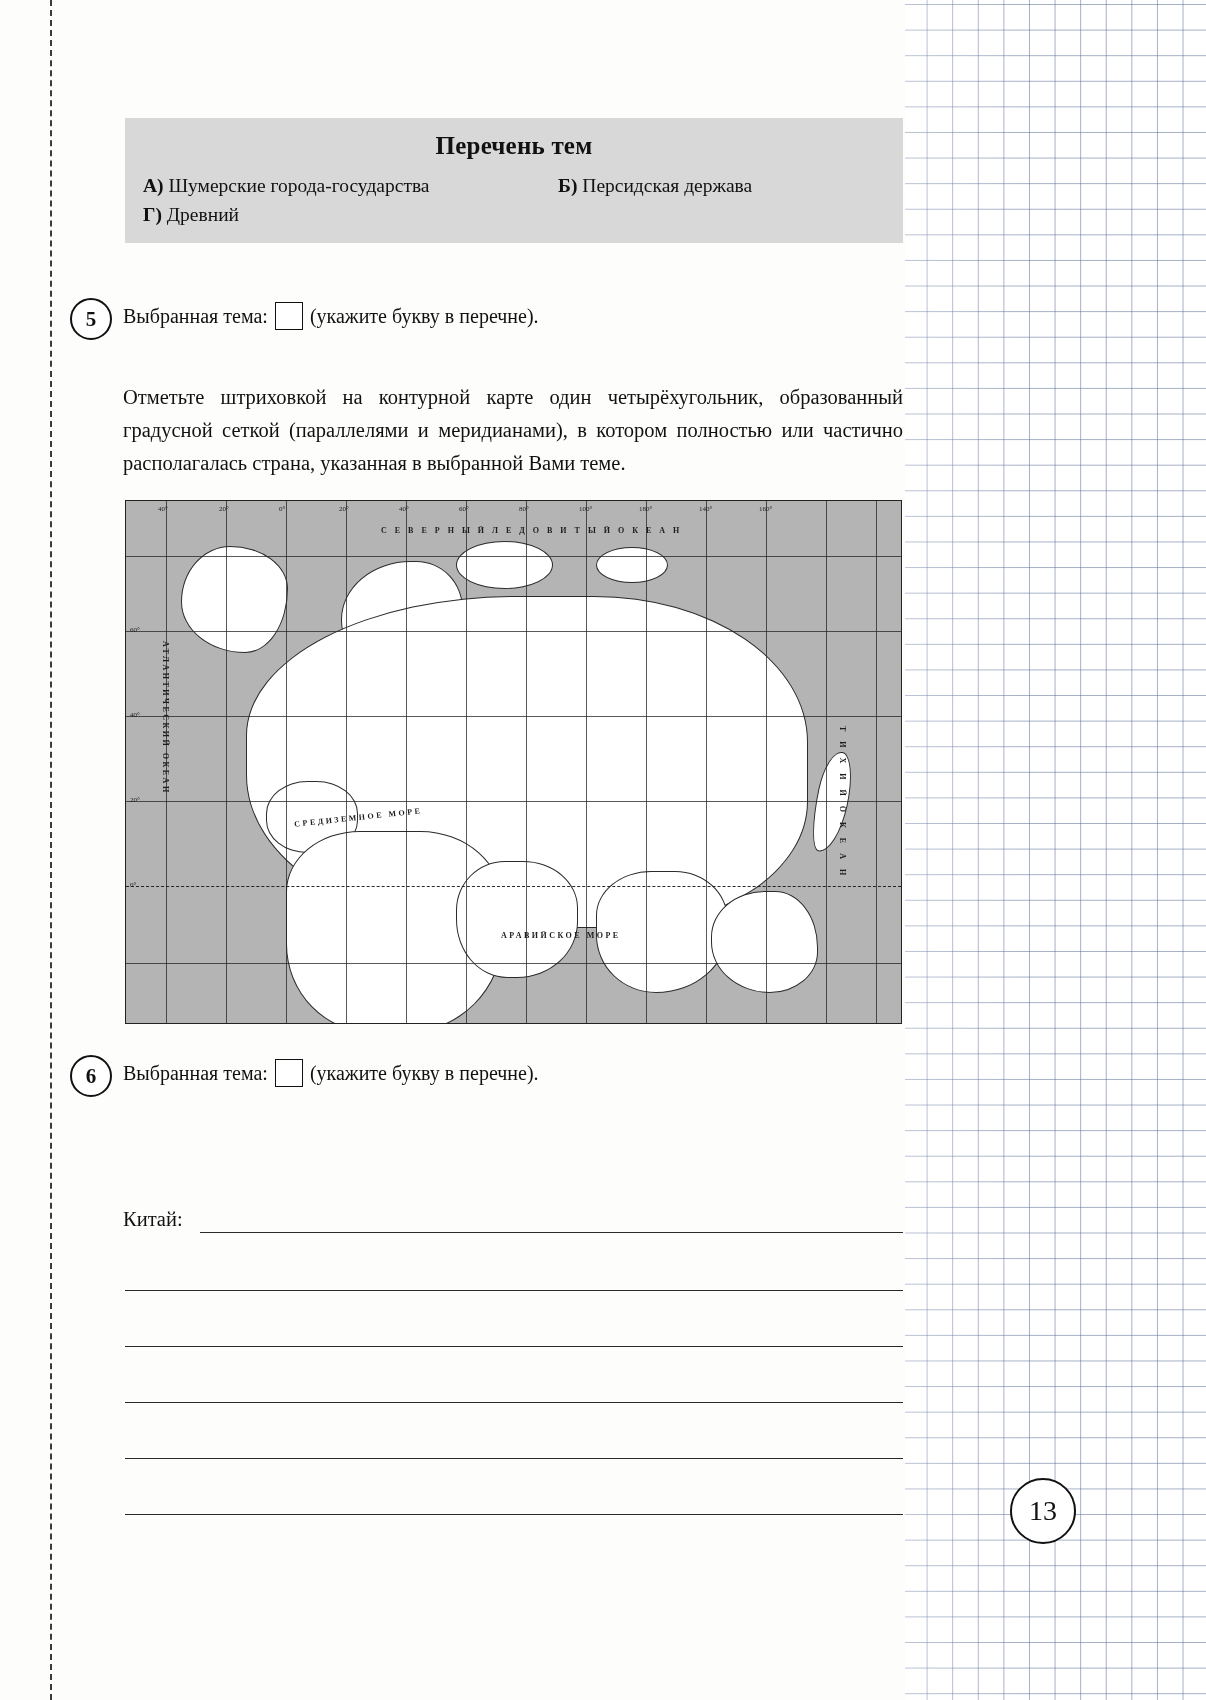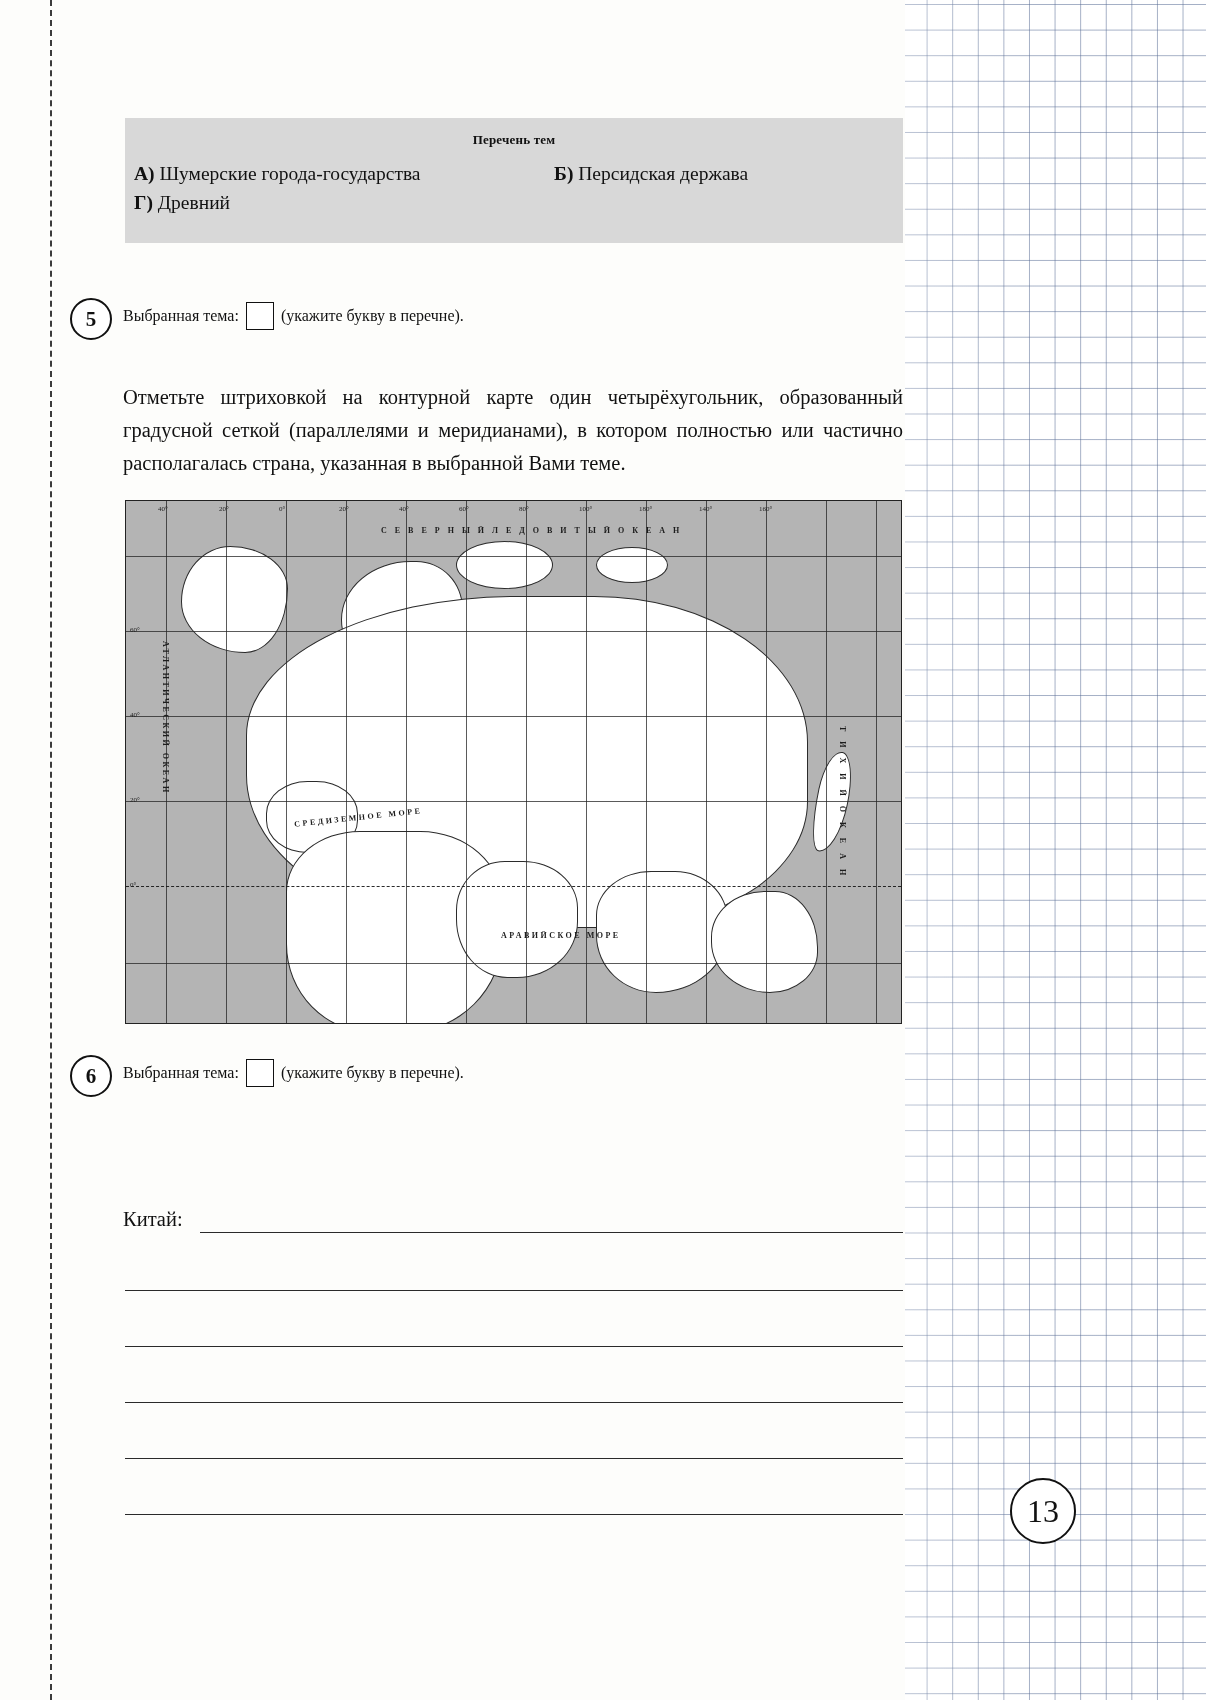--- a/index.html
+++ b/index.html
@@ -43,48 +43,48 @@
     position:absolute;left:118px;top:0;width:790px;height:1700px;
   }
 
   
   .themes-box{
     position:absolute;left:7px;top:118px;width:778px;height:125px;
     background:#d8d8d8;
     padding:0;
   }
   .themes-title{
-    text-align:center;font-weight:bold;font-size:13px;letter-spacing:.2px;
+    text-align:center;font-weight:bold;font-size:25px;letter-spacing:.2px;
     padding-top:14px;
   }
   .themes-grid{
     margin-top:12px;
     padding:0 9px 0 9px;
     font-size:19.5px;
     line-height:1.48;
   }
-  .themes-row{display:flex;}
+  .themes-row{display:flex;margin-left:9px;}
   .themes-col-a{width:420px;}
   .themes-col-b{width:340px;}
   .theme-letter{font-weight:bold;}
 
   
   .tasknum{
     position:absolute;
     width:38px;height:38px;border:2px solid #111;border-radius:50%;
     display:flex;align-items:center;justify-content:center;
     font-size:21px;font-weight:bold;
     background:#fff;
   }
   .q5num{left:-48px;top:298px;}
   .q6num{left:-48px;top:1055px;}
 
   .line-theme{
     position:absolute;left:5px;width:780px;
-    font-size:16px;
+    font-size:20px;
     display:flex;align-items:center;gap:7px;
   }
   .q5theme{top:302px;}
   .q6theme{top:1059px;}
   .answerbox{
     display:inline-block;width:26px;height:26px;border:1.6px solid #111;
     background:#fff;
   }
 
   .para{
@@ -172,21 +172,21 @@
   }
   .ans-line{
     position:absolute;height:0;border-top:1.6px solid #2a2a2a;
   }
 
   
   .pagenum{
     position:absolute;left:1010px;top:1478px;
     width:62px;height:62px;border:2px solid #111;border-radius:50%;
     display:flex;align-items:center;justify-content:center;
-    font-size:32px;background:#fff;
+    font-size:28px;background:#fff;
   }
 </style>
 </head>
 <body>
 
 <div class="page">
 
   <div class="cutline"></div>
 
   <div class="graph"></div>

